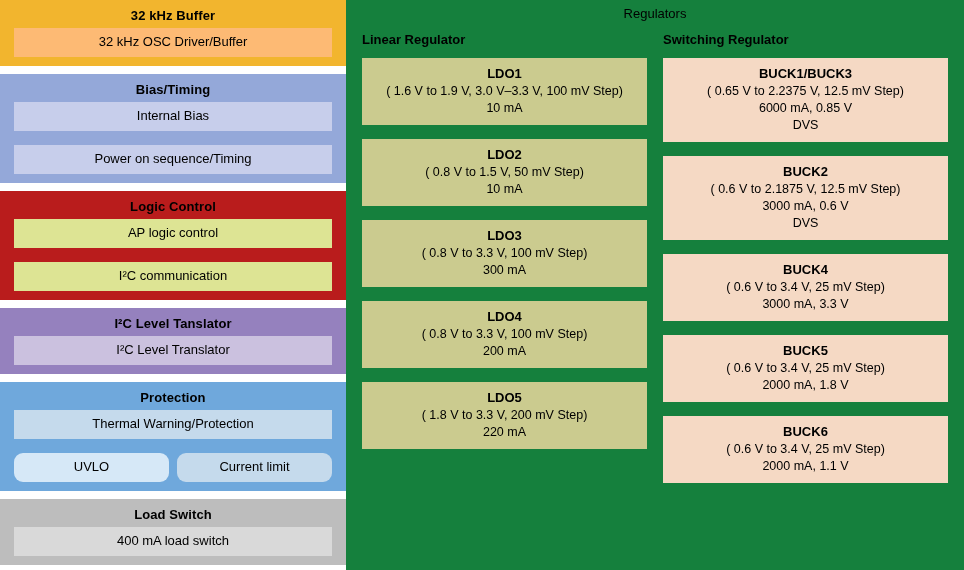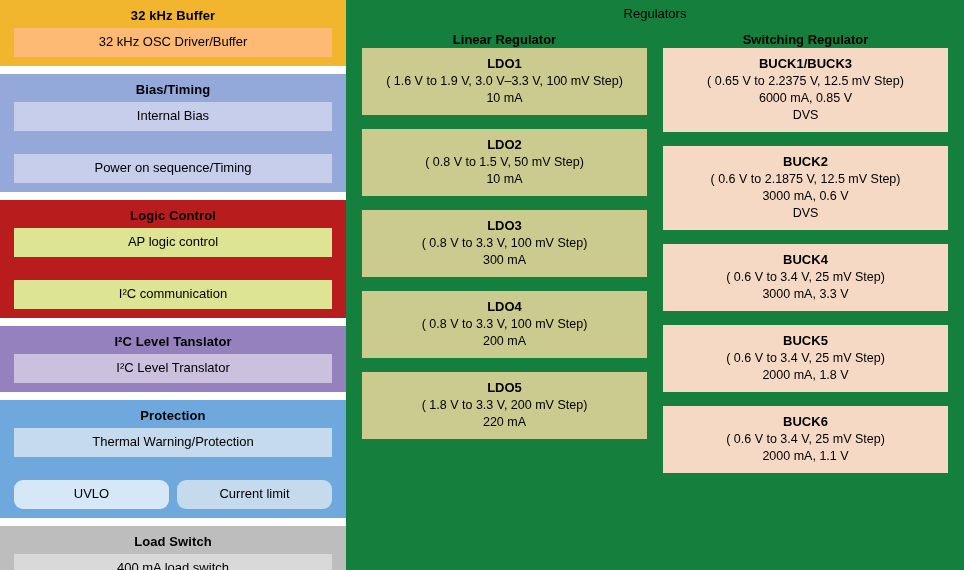--- a/index.html
+++ b/index.html
@@ -43,21 +43,21 @@
     line-height: 17px;
     padding: 2px 0 4px 0;
     letter-spacing: 0.1px;
   }
   .sub {
     box-sizing: border-box;
     text-align: center;
     font-size: 13px;
     line-height: 16px;
     padding: 6px 0 7px 0;
-    margin-bottom: 23px;
+    margin-bottom: 14px;
   }
   .sub:last-child { margin-bottom: 0; }
   .sub-row {
     display: flex;
     gap: 8px;
   }
   .sub-row .sub { flex: 1 1 0; margin-bottom: 0; border-radius: 9px; }
 
   .gap { height: 8px; background: #ffffff; flex: 0 0 8px; }
 
@@ -101,24 +101,24 @@
     display: flex;
     gap: 16px;
     padding-top: 8px;
   }
   .reg-col {
     flex: 1 1 0;
     display: flex;
     flex-direction: column;
   }
   .reg-col-title {
-    text-align: center;
     font-size: 13px;
     font-weight: bold;
     line-height: 16px;
+    padding-bottom: 10px;
   }
   .reg-card {
     box-sizing: border-box;
     text-align: center;
     font-size: 12.5px;
     line-height: 17px;
     padding: 7px 6px 8px 6px;
     margin-bottom: 14px;
     min-height: 66px;
     display: flex;

